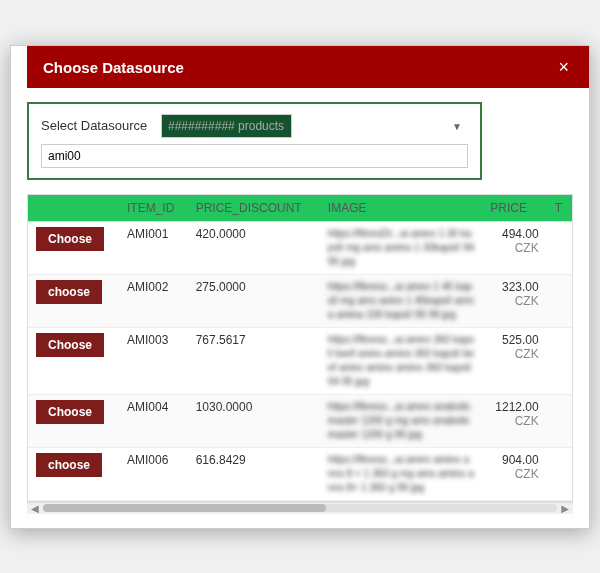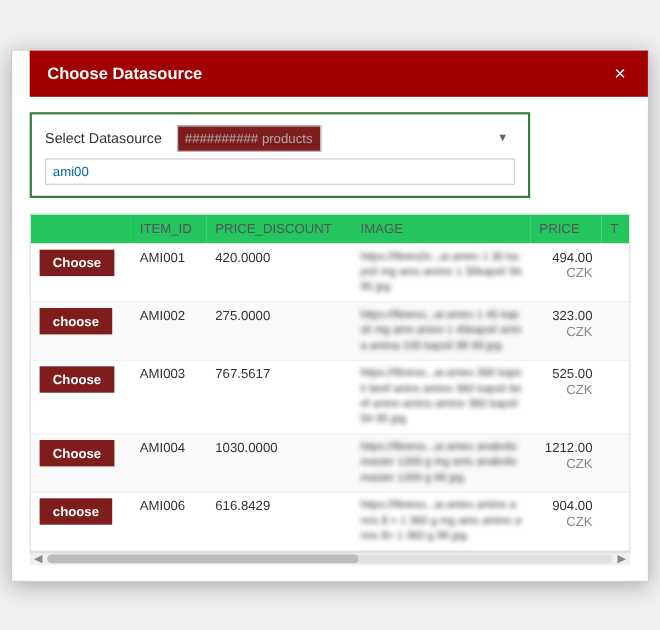--- a/index.html
+++ b/index.html
@@ -66,21 +66,21 @@
     .filter-row:last-child { margin-bottom: 0; }
     .filter-label {
       width: 120px;
       color: #333;
       font-size: 13px;
     }
     .filter-select {
       flex: 1;
       padding: 4px 6px;
       border: 1px solid #ccc;
-      background: #7f1d1d;
+      background: #14532d;
       font-size: 12px;
       color: #999;
       appearance: none;
       -webkit-appearance: none;
       cursor: pointer;
       position: relative;
     }
     .select-wrapper {
       flex: 1;
       position: relative;
@@ -93,21 +93,21 @@
       transform: translateY(-50%);
       font-size: 10px;
       color: #666;
       pointer-events: none;
     }
     .filter-input {
       flex: 1;
       padding: 4px 6px;
       border: 1px solid #ccc;
       font-size: 12px;
-      color: #0369a1;
+      color: #000000;
     }
     .table-container {
       overflow: auto;
       max-height: 320px;
       border: 1px solid #ddd;
       position: relative;
     }
     .data-table {
       width: 100%;
       border-collapse: collapse;

